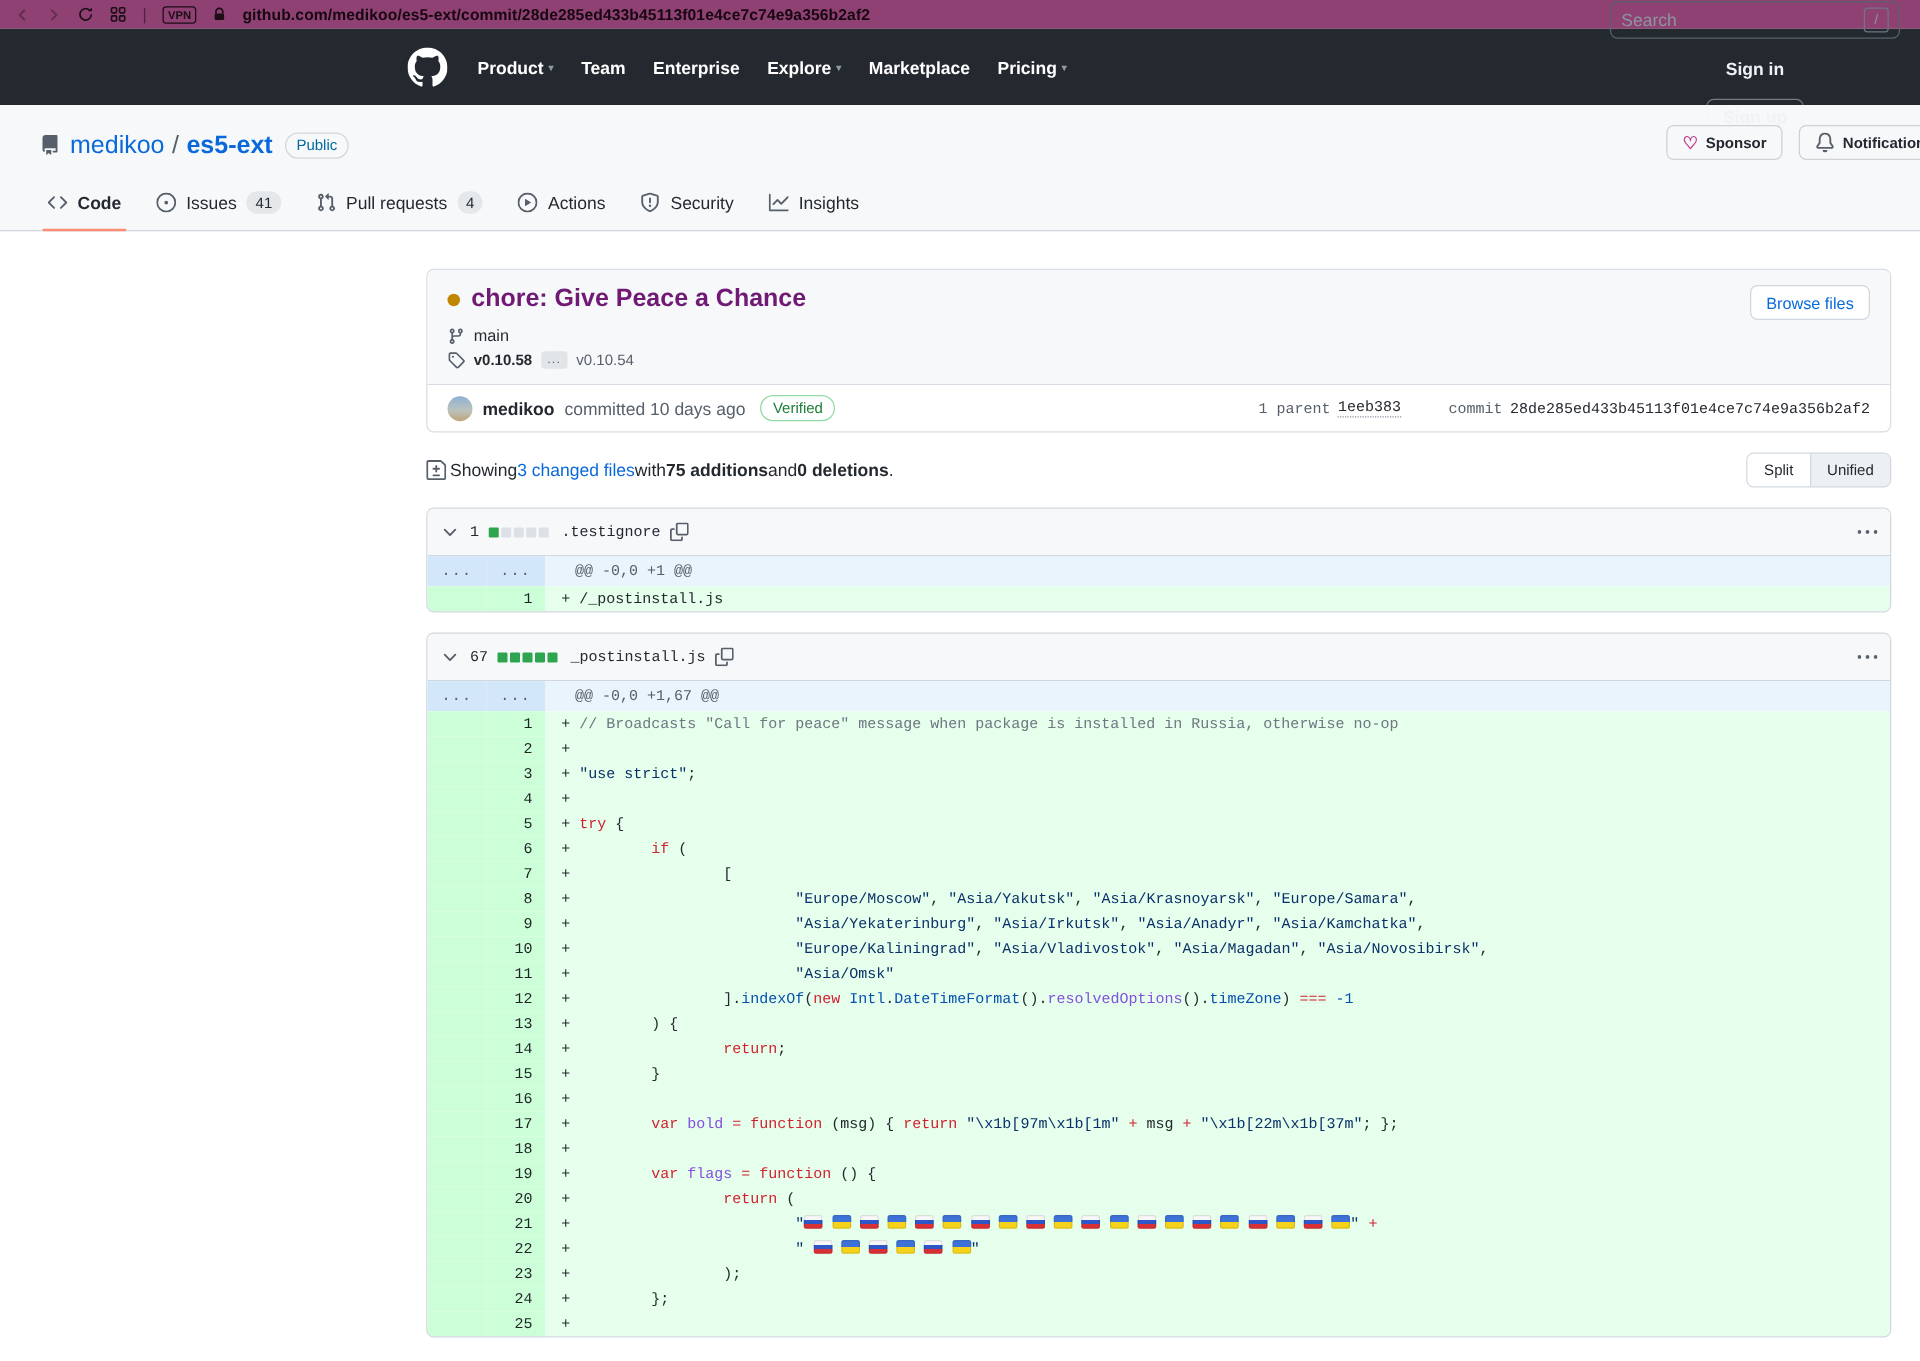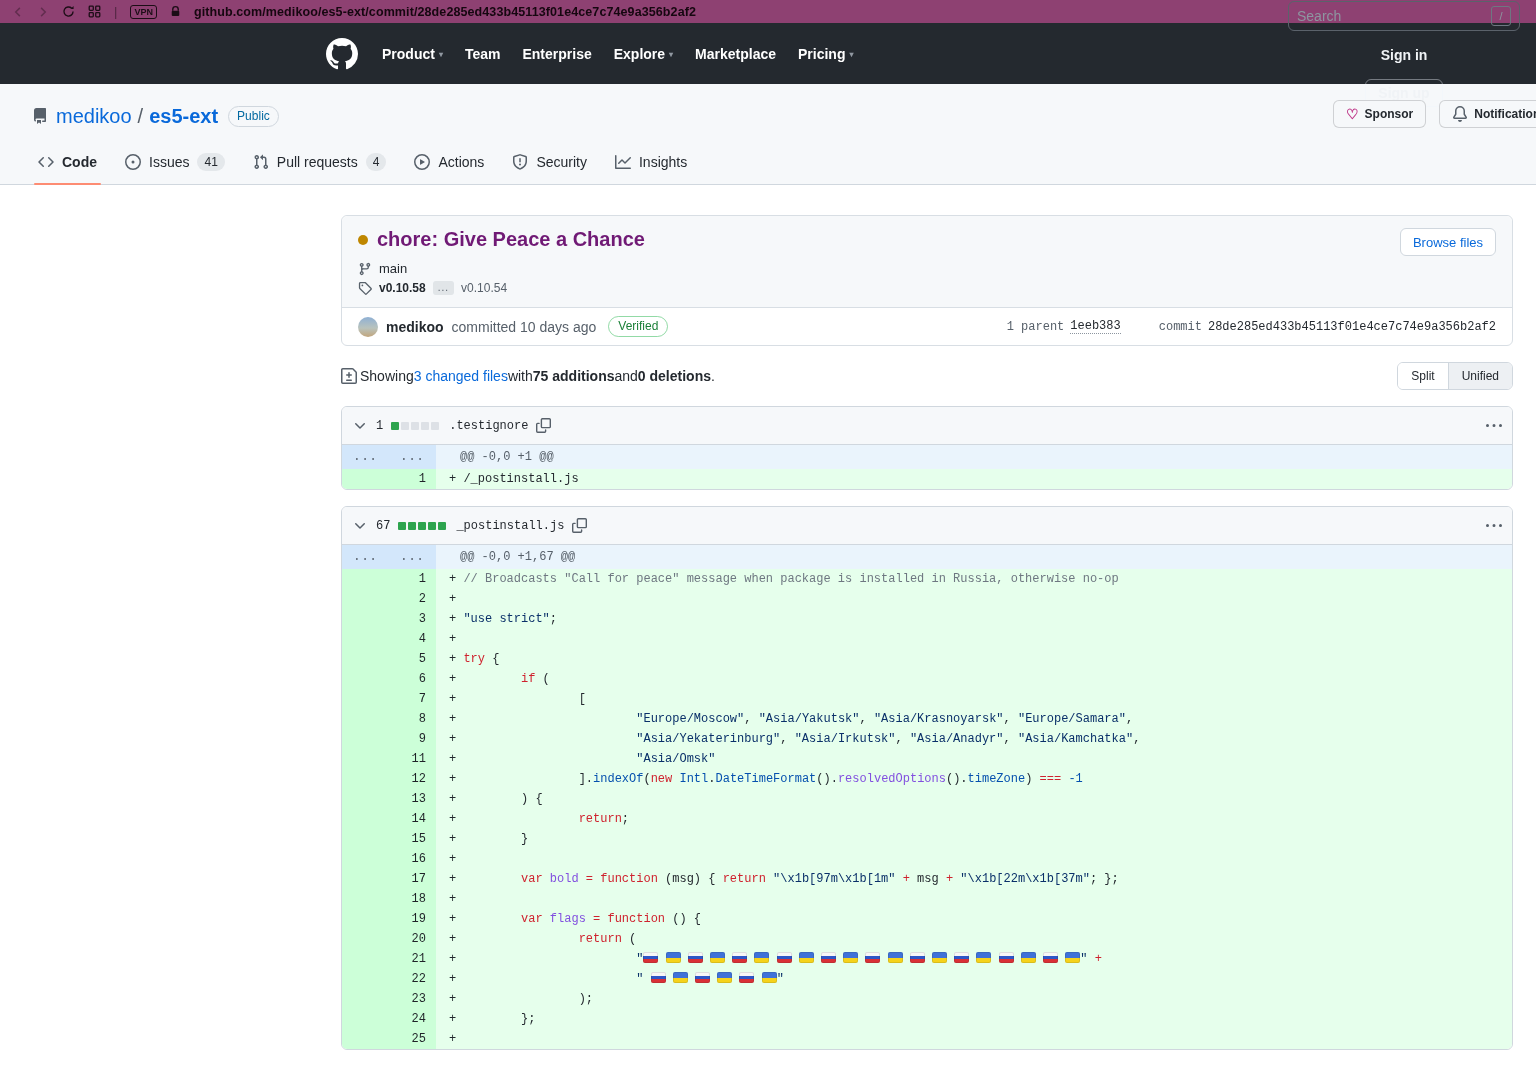--- a/index.html
+++ b/index.html
@@ -414,20 +414,25 @@
             <div class="gut">8</div>
             <div class="code"><span class="pl">+ </span><span class="pl">                        </span><span class="s">"Europe/Moscow"</span><span class="pl">, </span><span class="s">"Asia/Yakutsk"</span><span class="pl">, </span><span class="s">"Asia/Krasnoyarsk"</span><span class="pl">, </span><span class="s">"Europe/Samara"</span><span class="pl">,</span></div>
           </div>
           <div class="diff-row add">
             <div class="gut"></div>
             <div class="gut">9</div>
             <div class="code"><span class="pl">+ </span><span class="pl">                        </span><span class="s">"Asia/Yekaterinburg"</span><span class="pl">, </span><span class="s">"Asia/Irkutsk"</span><span class="pl">, </span><span class="s">"Asia/Anadyr"</span><span class="pl">, </span><span class="s">"Asia/Kamchatka"</span><span class="pl">,</span></div>
           </div>
           <div class="diff-row add">
             <div class="gut"></div>
+            <div class="gut">10</div>
+            <div class="code"><span class="pl">+ </span><span class="pl">                        </span><span class="s">"Europe/Kaliningrad"</span><span class="pl">, </span><span class="s">"Asia/Vladivostok"</span><span class="pl">, </span><span class="s">"Asia/Magadan"</span><span class="pl">, </span><span class="s">"Asia/Novosibirsk"</span><span class="pl">,</span></div>
+          </div>
+          <div class="diff-row add">
+            <div class="gut"></div>
             <div class="gut">11</div>
             <div class="code"><span class="pl">+ </span><span class="pl">                        </span><span class="s">"Asia/Omsk"</span></div>
           </div>
           <div class="diff-row add">
             <div class="gut"></div>
             <div class="gut">12</div>
             <div class="code"><span class="pl">+ </span><span class="pl">                ].</span><span class="id">indexOf</span><span class="pl">(</span><span class="k">new</span><span class="pl"> </span><span class="id">Intl</span><span class="pl">.</span><span class="id">DateTimeFormat</span><span class="pl">().</span><span class="en">resolvedOptions</span><span class="pl">().</span><span class="id">timeZone</span><span class="pl">) </span><span class="k">===</span><span class="pl"> </span><span class="id">-1</span></div>
           </div>
           <div class="diff-row add">
             <div class="gut"></div>

